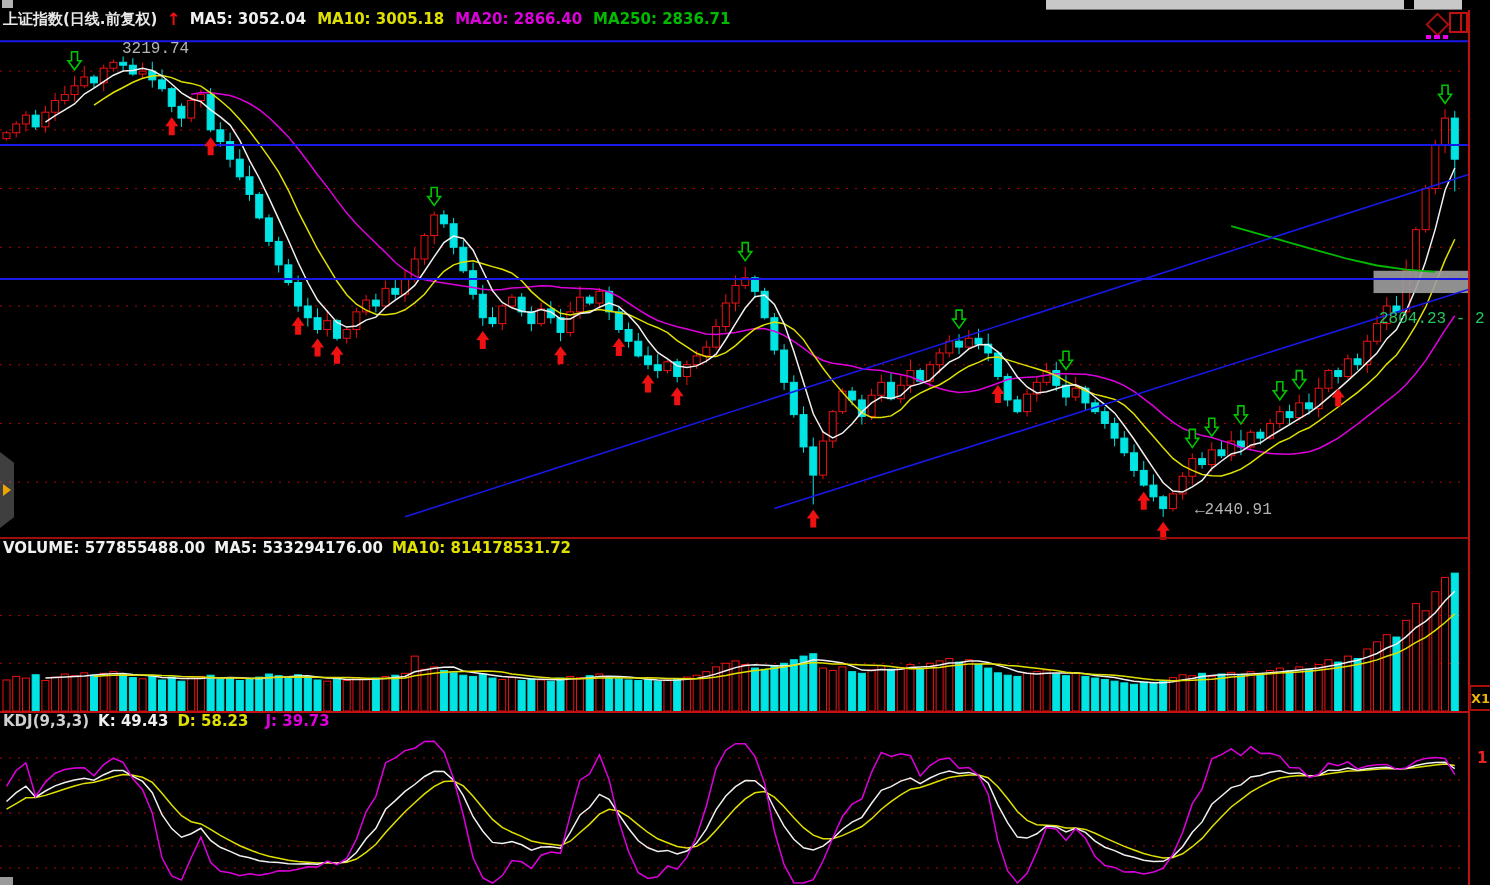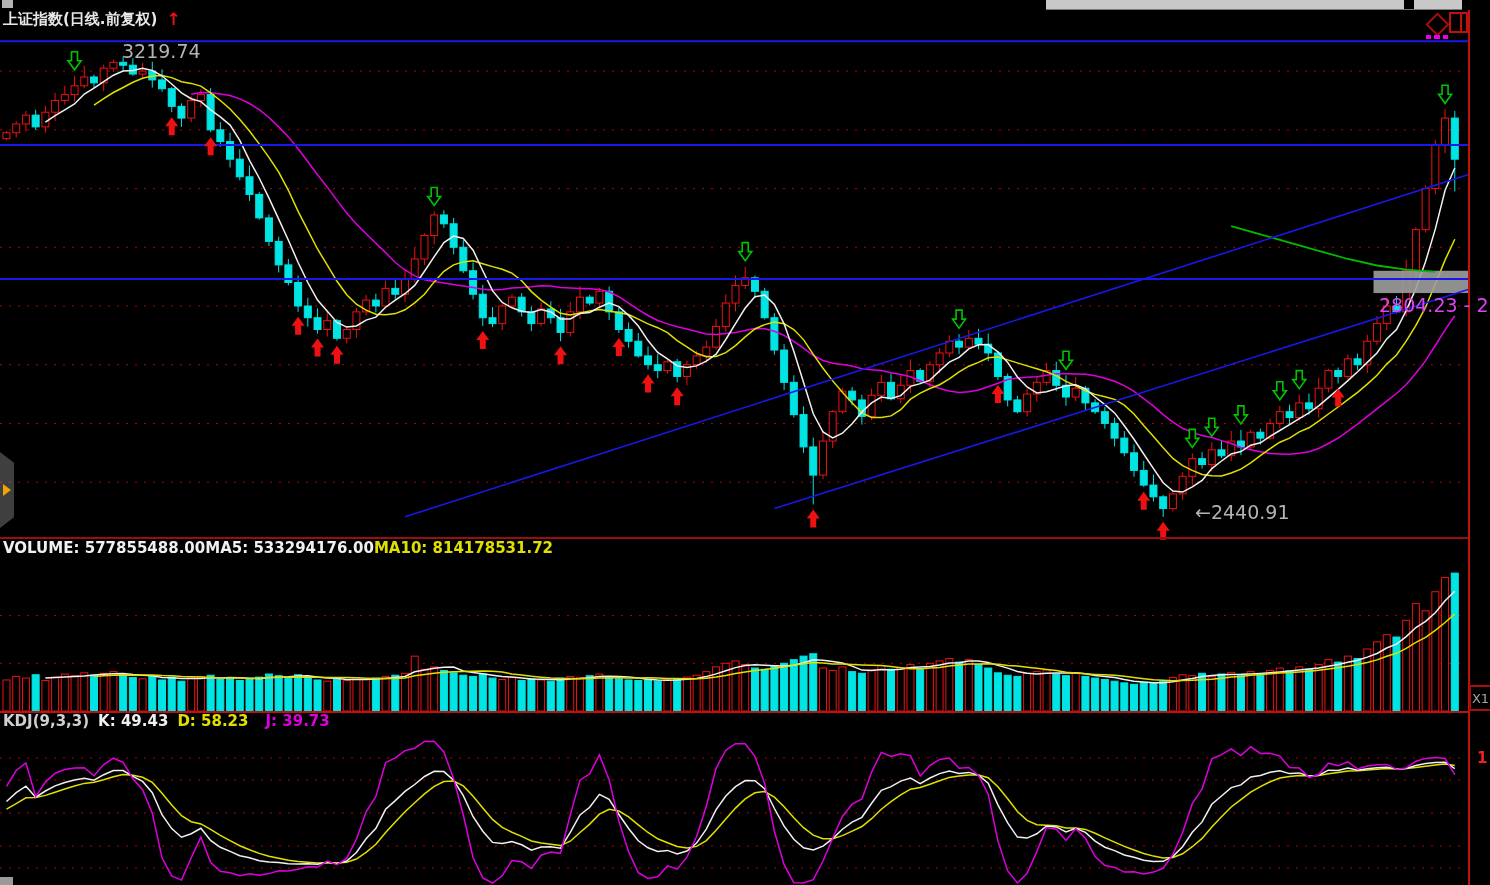--- a/index.html
+++ b/index.html
@@ -21,26 +21,26 @@
   #vol-header{left:3px;top:539px;height:18px;}
   #kdj-header{left:3px;top:712px;height:18px;}
   .title{color:#e8e8e8;}
   .up-glyph{color:#ee1111;font-size:17px;font-weight:bold;line-height:14px;}
   
   #sep-main{left:0;top:537px;width:1490px;height:2px;background:#9b0e0e;}
   #sep-vol{left:0;top:711px;width:1468px;height:2px;background:#c01010;}
   #right-axis-line{left:1468px;top:10px;width:2px;height:875px;background:#c01010;}
   #right-axis{left:1470px;top:10px;width:20px;height:875px;background:#000;}
   
-  .plabel{color:#b4b4b4;font-size:19px;letter-spacing:0px;}
+  .plabel{color:#b4b4b4;font-size:16px;letter-spacing:0px;font-family:Liberation Mono, monospace;}
   #peak-label{left:122px;top:40px;}
   #bottom-label{left:1170px;top:501px;margin-left:25px;}
-  #right-label{left:1379px;top:294px;color:#d946ef;width:111px;overflow:hidden;}
+  #right-label{left:1379px;top:310px;color:#22c55e;width:111px;overflow:hidden;}
   #x1-label{left:1469px;top:685px;width:19px;height:22px;border:2px solid #a80e0e;border-right:none;
-            color:#a3a3a3;font-size:13px;font-weight:normal;display:flex;align-items:center;justify-content:center;}
+            color:#eab308;font-size:13px;font-weight:bold;display:flex;align-items:center;justify-content:center;}
   #kdj-axis-label{left:1477px;top:749px;color:#ee2222;font-size:15px;font-weight:bold;}
   
   #diamond-icon{left:1429px;top:16px;width:13px;height:13px;border:2px solid #a80e0e;transform:rotate(45deg);}
   #split-window-icon{left:1449px;top:12px;width:15px;height:17px;border:2px solid #c01010;display:flex;}
   #split-window-icon .wpane{flex:1;border-right:2px solid #c01010;}
   #split-window-icon .wpane:last-child{border-right:none;flex:0 0 4px;}
   #more-dots-icon{left:1426px;top:35px;width:22px;height:5px;display:flex;gap:3px;}
   #more-dots-icon span{width:6px;height:4px;background:#e800e8;display:block;}
   
   #left-tab{left:0;top:452px;width:14px;height:76px;background:rgba(140,140,140,0.45);
@@ -622,23 +622,29 @@
 <div class="abs" id="strip-notch"></div>
 
 <div class="abs" id="sep-main"></div>
 <div class="abs" id="sep-vol"></div>
 <div class="abs" id="right-axis"></div>
 <div class="abs" id="right-axis-line"></div>
 
 <div class="abs hdr" id="main-header">
   <span class="title">上证指数(日线.前复权)</span>
   <span class="up-glyph">↑</span>
+  <span id="main-header-items" style="display:flex;gap:11px;">
+      <span style="color: rgb(240, 240, 240);">MA5: 3052.04</span>
+      <span style="color: rgb(224, 224, 0);">MA10: 3005.18</span>
+      <span style="color: rgb(221, 0, 221);">MA20: 2866.40</span>
+      <span style="color: rgb(0, 187, 0);">MA250: 2836.71</span>
+    </span>
 </div>
 <div class="abs hdr" id="vol-header">
-  <span id="vol-header-items" style="display:flex;">
+  <span id="vol-header-items" style="display:flex;gap:9px;">
       <span style="color: rgb(240, 240, 240);">VOLUME: 577855488.00</span>
       <span style="color: rgb(240, 240, 240);">MA5: 533294176.00</span>
       <span style="color: rgb(224, 224, 0);">MA10: 814178531.72</span>
     </span>
 </div>
 <div class="abs hdr" id="kdj-header">
   <span id="kdj-header-items" style="display:flex;gap:9px;">
       <span style="color: rgb(208, 208, 208);">KDJ(9,3,3)</span>
       <span style="color: rgb(240, 240, 240);">K: 49.43</span>
       <span style="color: rgb(224, 224, 0);">D: 58.23</span>

